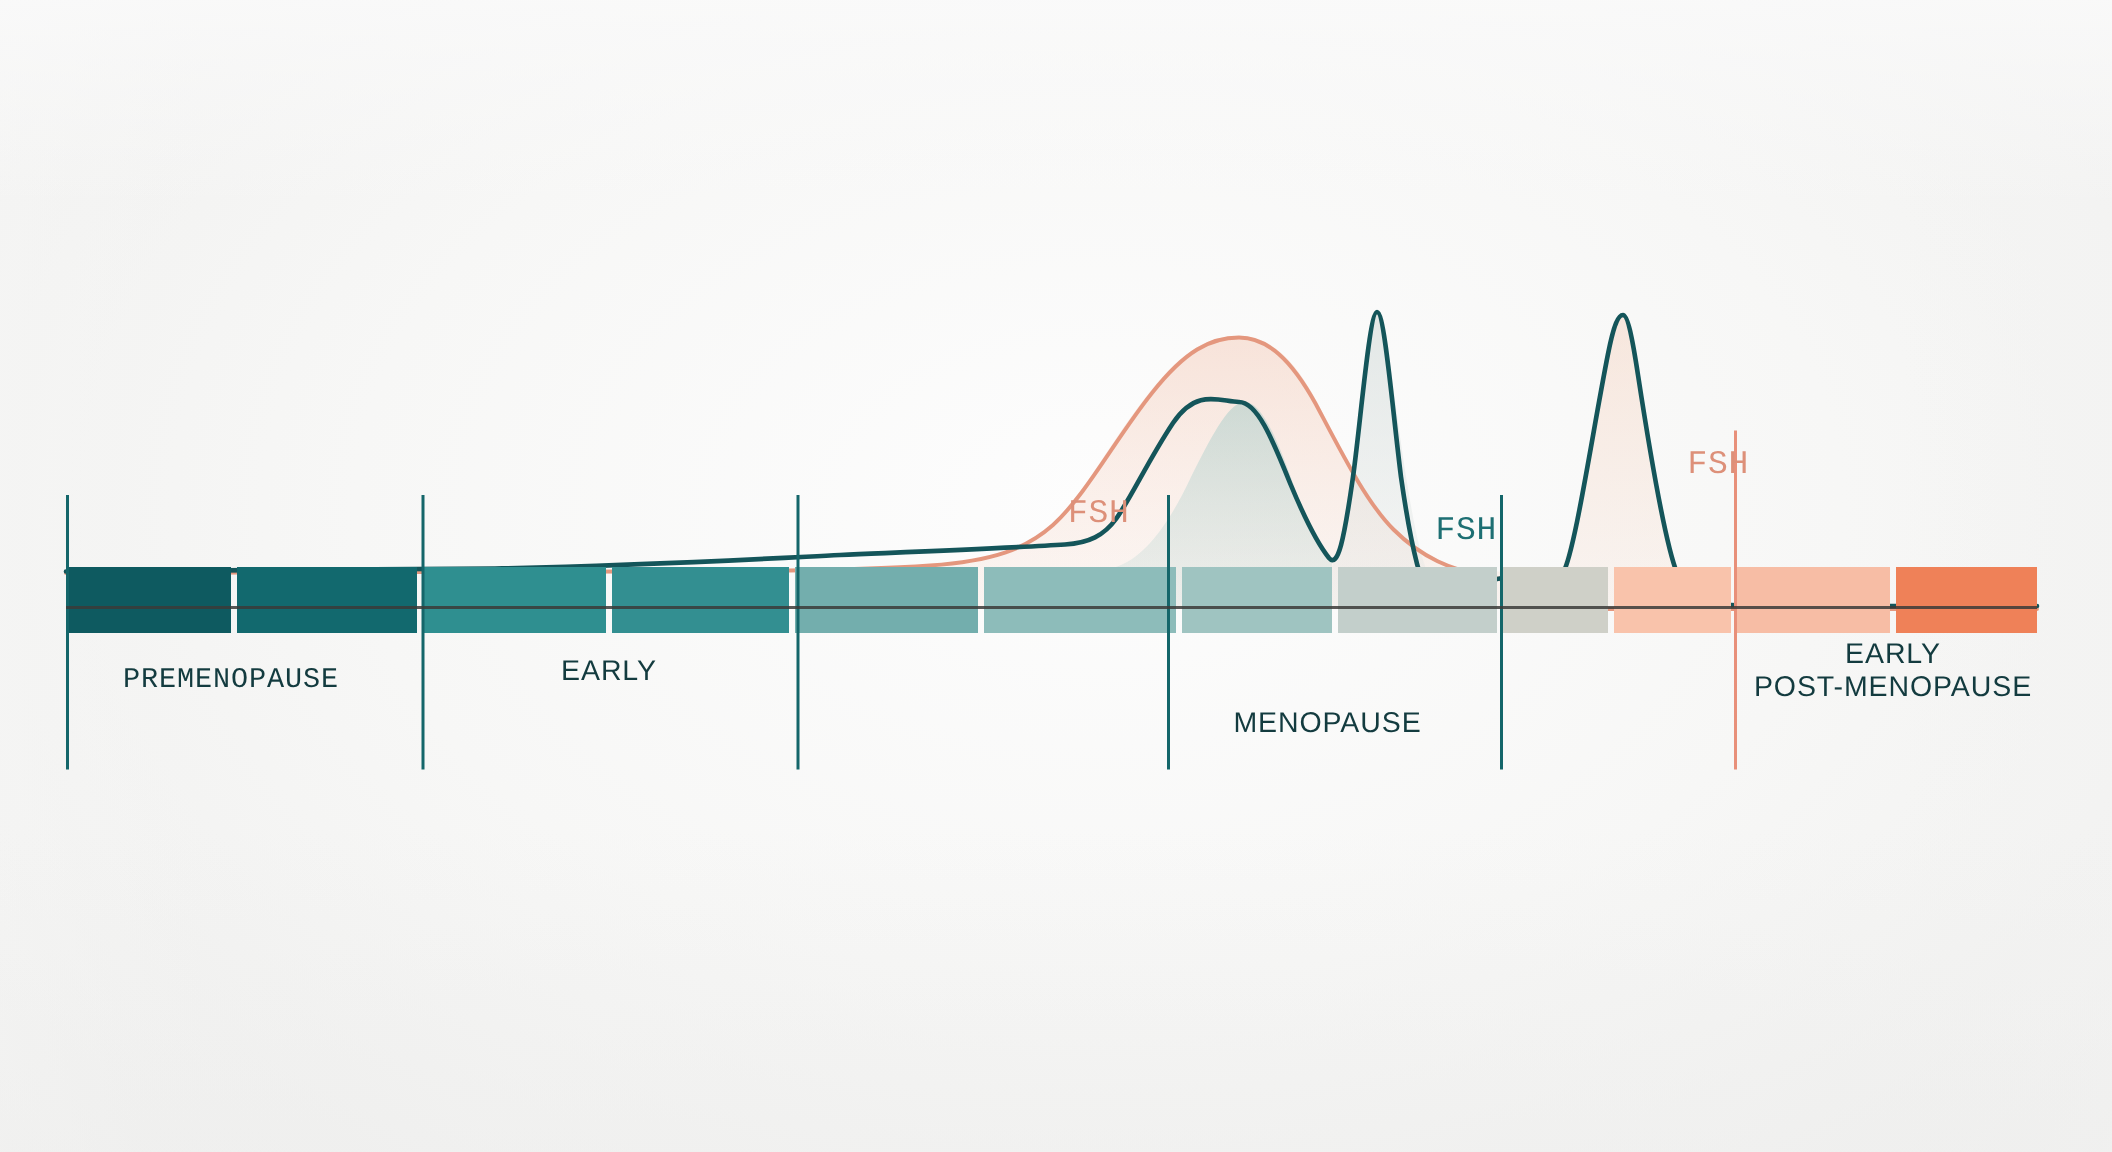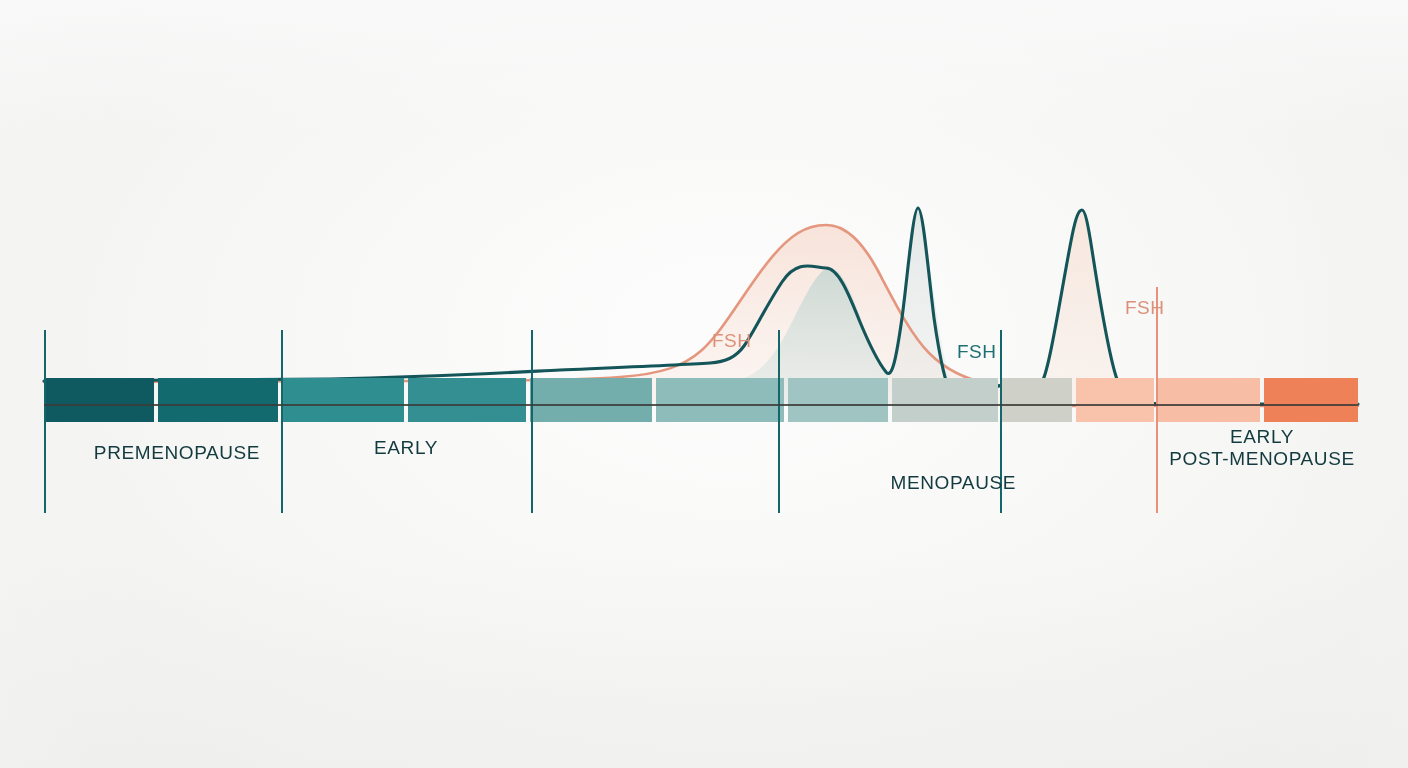--- a/index.html
+++ b/index.html
@@ -54,23 +54,24 @@
     color: #133b3f;
     font-size: 19px;
     letter-spacing: 0.6px;
     line-height: 1.18;
     text-align: center;
     font-weight: 400;
   }
 
   .fsh-label {
     position: absolute;
-    font-size: 19px;
+    font-size: 22px;
     letter-spacing: 0.5px;
     font-weight: 400;
+    font-family: Liberation Mono, monospace;
   }
   .fsh-label.salmon { color: #dd9079; }
   .fsh-label.teal   { color: #1d6f73; }
 </style>
 </head>
 <body>
 
 <div id="stage">
 
   <div id="vignette"></div>
@@ -181,27 +182,27 @@
       <div class="seg" style="left: 1002px; width: 70px; top: 378px; height: 44px; background: rgb(207, 208, 200);"></div>
       <div class="seg" style="left: 1076px; width: 78px; top: 378px; height: 44px; background: rgb(249, 195, 171);"></div>
       <div class="seg" style="left: 1158px; width: 102px; top: 378px; height: 44px; background: rgb(247, 189, 165);"></div>
       <div class="seg" style="left: 1264px; width: 94px; top: 378px; height: 44px; background: rgb(239, 129, 88);"></div>
       <div class="tick-line" style="left: 44px; top: 330px; height: 183px; background: rgb(20, 102, 106);"></div>
       <div class="tick-line" style="left: 281px; top: 330px; height: 183px; background: rgb(20, 102, 106);"></div>
       <div class="tick-line" style="left: 531px; top: 330px; height: 183px; background: rgb(20, 102, 106);"></div>
       <div class="tick-line" style="left: 778px; top: 330px; height: 183px; background: rgb(20, 102, 106);"></div>
       <div class="tick-line" style="left: 1000px; top: 330px; height: 183px; background: rgb(20, 102, 106);"></div>
       <div class="tick-line salmon" style="left: 1156px; top: 287px; height: 226px; background: rgb(232, 144, 122);"></div>
-      <div class="stage-label" style="left: 27px; top: 442px; width: 300px; color: rgb(19, 59, 63);">
+      <div class="stage-label" style="left: 4px; top: 442px; width: 300px; color: rgb(19, 59, 63); font-family: Liberation Mono, monospace;">
         <div>PREMENOPAUSE</div>
       </div>
       <div class="stage-label" style="left: 256px; top: 437px; width: 300px; color: rgb(19, 59, 63);">
         <div>EARLY</div>
       </div>
-      <div class="stage-label" style="left: 716px; top: 472px; width: 300px; color: rgb(19, 59, 63); text-align: right;">
+      <div class="stage-label" style="left: 735px; top: 472px; width: 300px; color: rgb(19, 59, 63);">
         <div>MENOPAUSE</div>
       </div>
       <div class="stage-label" style="left: 1112px; top: 426px; width: 300px; color: rgb(19, 59, 63);">
         <div>EARLY</div>
         <div>POST-MENOPAUSE</div>
       </div>
       <div class="fsh-label salmon" style="left: 712px; top: 330px; color: rgb(221, 144, 121);">FSH</div>
       <div class="fsh-label teal" style="left: 957px; top: 341px; color: rgb(29, 111, 115);">FSH</div>
       <div class="fsh-label salmon" style="left: 1125px; top: 297px; color: rgb(221, 144, 121);">FSH</div>
     </div>

